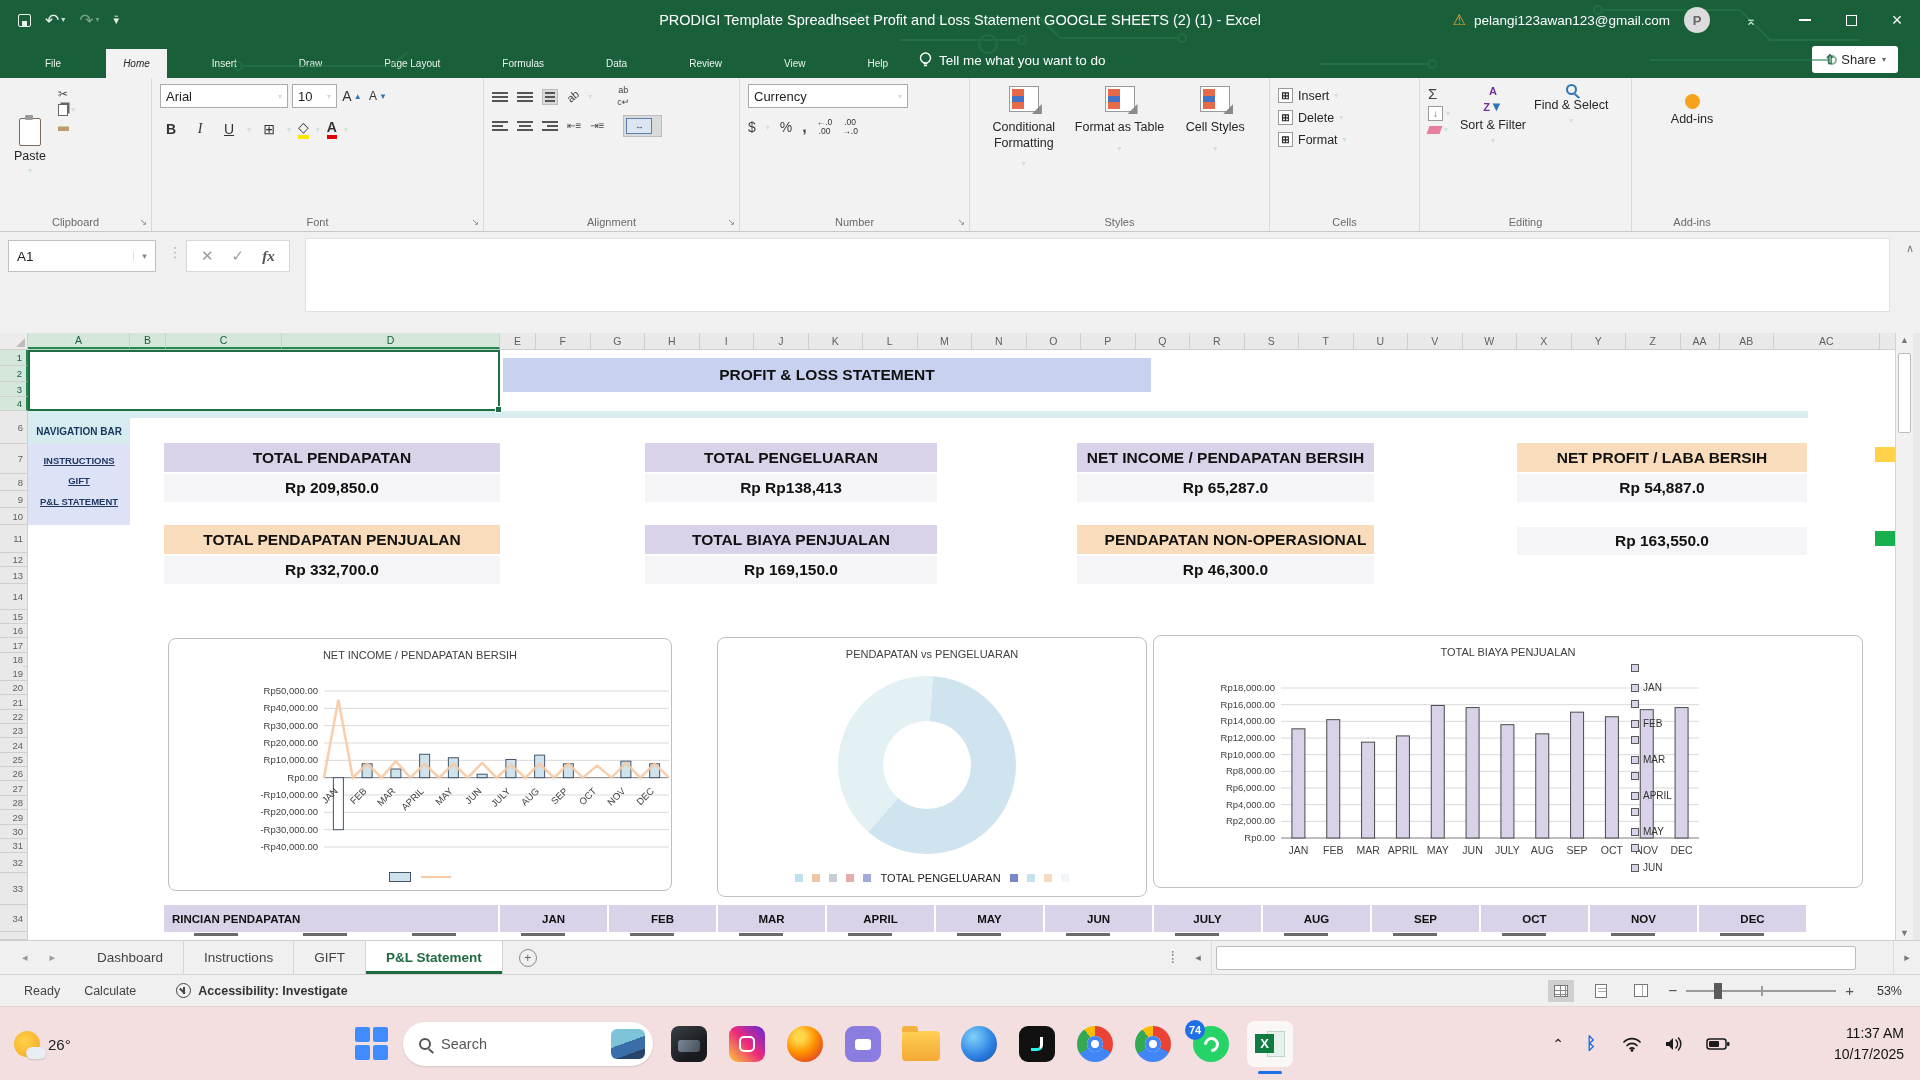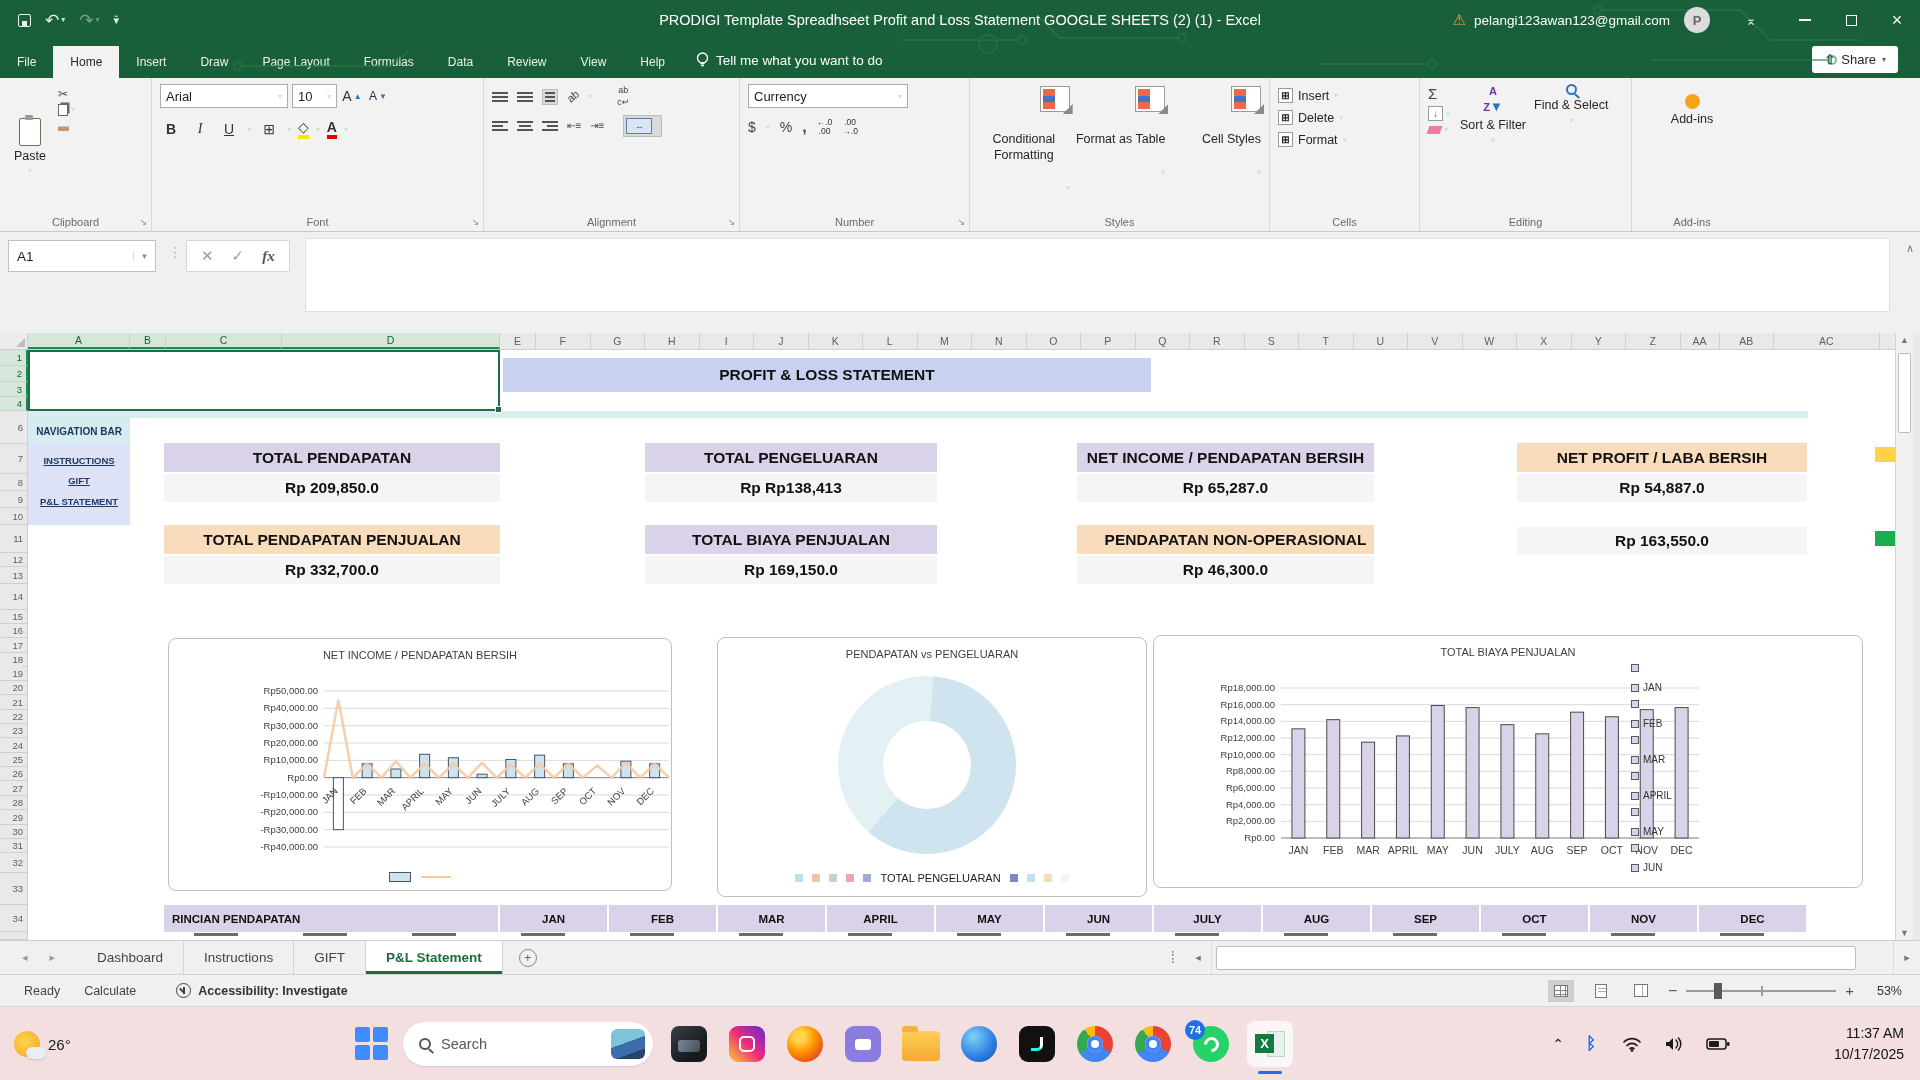--- a/index.html
+++ b/index.html
@@ -20,22 +20,22 @@
   .warn{color:#f0a13a;font-size:15px;margin-right:8px;}
   .acct{font-size:13.5px;color:#fff;margin-right:14px;}
   .avatar{width:26px;height:26px;border-radius:50%;background:#dcdcdc;color:#666;font-size:13px;font-weight:bold;display:flex;align-items:center;justify-content:center;margin-right:26px;}
   .ribdisp{width:30px;color:#eaf4ec;font-size:13px;text-align:center;margin-right:16px;}
   .winbtn{width:46px;height:40px;display:flex;align-items:center;justify-content:center;color:#fff;font-size:14px;}
   .maxsq{width:11px;height:11px;border:1.2px solid #fff;}
   .minln{width:12px;height:1.5px;background:#fff;}
 
   
   .tabsrow{position:absolute;left:0;top:40px;width:1920px;height:38px;background:#19603a;display:flex;align-items:flex-end;z-index:4;}
-  .rtab{padding:9px 17px;font-size:12px;color:#e9f2ec;white-space:nowrap;}
-  .rtab.active{background:#f2f2f2;color:#262626;}
+  .rtab{padding:9px 17px;font-size:10px;color:#e9f2ec;white-space:nowrap;margin-left:28px;}
+  .rtab.active{background:#f2f2f2;color:#262626;font-style:italic;}
   .tellme{display:flex;align-items:center;gap:7px;color:#fff;font-size:13.5px;padding:9px 14px;}
   .sharebtn{position:absolute;right:22px;bottom:5px;background:#fff;border-radius:3px;height:27px;display:flex;align-items:center;gap:6px;padding:0 12px;font-size:13px;color:#262626;}
   .share-arrow{color:#19603a;font-weight:bold;}
 
   
   .ribbon{position:absolute;left:0;top:78px;width:1920px;height:154px;background:#f2f2f2;border-bottom:1px solid #c8c8c8;display:flex;z-index:3;}
   .rgroup{position:relative;height:100%;border-right:1px solid #d9d9d9;padding:6px 8px 22px;}
   .glabel{position:absolute;bottom:3px;left:0;width:100%;text-align:center;font-size:11px;color:#6a6a6a;}
   .launcher{position:absolute;bottom:4px;right:4px;font-size:9px;color:#8a8a8a;}
   .bigbtn{display:flex;flex-direction:column;align-items:center;justify-content:center;gap:3px;color:#262626;font-size:12.5px;text-align:center;padding:2px 6px;}
@@ -57,21 +57,21 @@
   .alrows{display:flex;flex-direction:column;gap:8px;margin-top:2px;}
   .alrow{display:flex;align-items:center;gap:9px;}
   .lines{display:flex;flex-direction:column;width:16px;gap:2px;}
   .lines i{height:2px;background:#555;display:block;}
   .l-l i:nth-child(2n){width:70%;} .l-c i:nth-child(2n){width:70%;margin:0 auto;} .l-r i:nth-child(2n){width:70%;margin-left:auto;}
   .selbox{background:#dadada;border:1px solid #bdbdbd;padding:2px;}
   .mergebox{width:26px;height:16px;border:1.2px solid #5b7fae;background:#dce6f2;display:flex;align-items:center;justify-content:center;font-size:9px;color:#44546a;}
   .numtop{display:flex;} .numbot{display:flex;align-items:center;gap:10px;margin-top:10px;font-size:14px;color:#333;}
   .decbtn{font-size:8.5px;line-height:1.1;color:#333;text-align:center;}
   .stylebtns{display:flex;gap:4px;margin-top:2px;}
-  .stybtn{width:92px;display:flex;flex-direction:column;align-items:flex-end;gap:20px;font-size:12.5px;color:#262626;text-align:center;line-height:1.25;}
+  .stybtn{width:92px;display:flex;flex-direction:column;align-items:center;gap:8px;font-size:12.5px;color:#262626;text-align:center;line-height:1.25;}
   .styic{width:30px;height:26px;border:1px solid #9a9a9a;background:#fff;position:relative;}
   .styic.cf:before{content:"";position:absolute;inset:2px 14px 2px 2px;background:linear-gradient(180deg,#e8684a 0 33%,#4472c4 33% 66%,#e8684a 66%);}
   .styic:after{content:"";position:absolute;right:-4px;bottom:-3px;width:10px;height:10px;background:#8a8a8a;clip-path:polygon(0 100%,100% 0,100% 100%);}
   .cellrows{display:flex;flex-direction:column;gap:7px;margin-top:4px;}
   .cellrow{display:flex;align-items:center;gap:5px;font-size:12.5px;color:#262626;}
   .ic16{width:15px;height:15px;border:1px solid #9a9a9a;background:#fff;display:flex;align-items:center;justify-content:center;font-size:10px;font-weight:bold;}
   .editwrap{display:flex;gap:10px;}
   .editleft{display:flex;flex-direction:column;gap:5px;margin-top:2px;}
   .editbig{display:flex;flex-direction:column;align-items:center;font-size:12.5px;color:#262626;gap:3px;text-align:center;line-height:1.2;}
   .az{font-size:11px;font-weight:bold;color:#7030a0;line-height:.9;}

